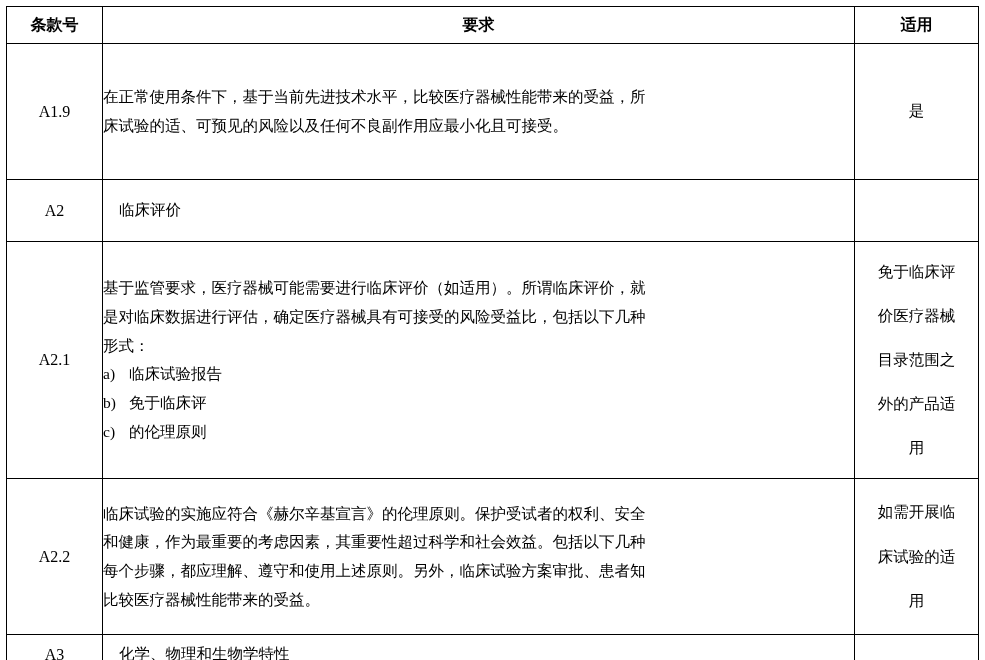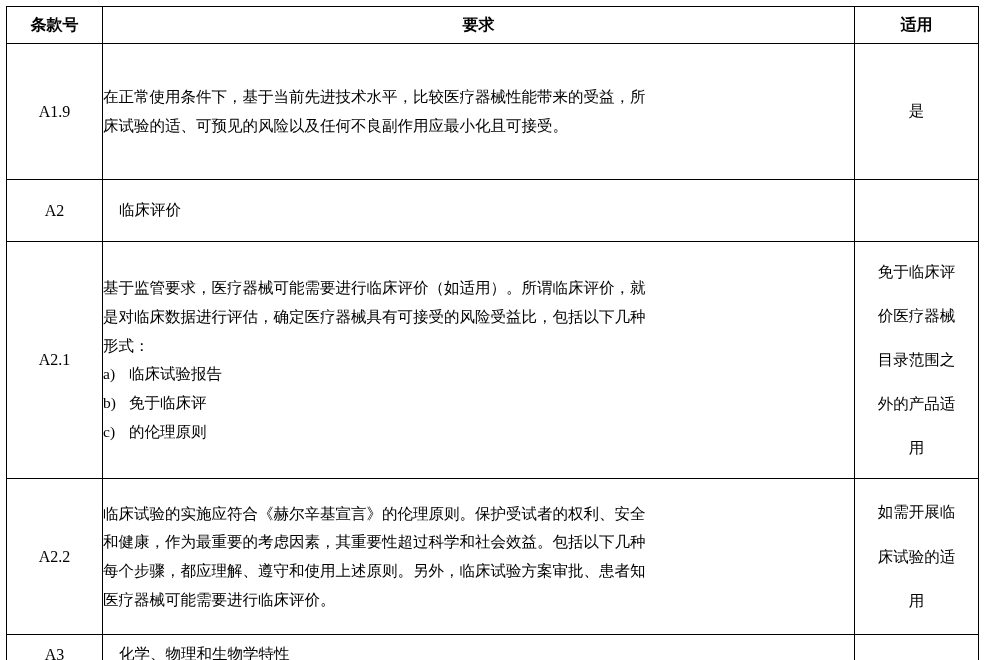--- a/index.html
+++ b/index.html
@@ -143,21 +143,21 @@
           <p>用</p>
         </td>
       </tr>
 
       <tr class="row-a22">
         <td class="clause">A2.2</td>
         <td class="req">
           <p>临床试验的实施应符合《赫尔辛基宣言》的伦理原则。保护受试者的权利、安全</p>
           <p>和健康，作为最重要的考虑因素，其重要性超过科学和社会效益。包括以下几种</p>
           <p>每个步骤，都应理解、遵守和使用上述原则。另外，临床试验方案审批、患者知</p>
-          <p>医疗器械可能需要进行临床评价。</p>
+          <p>比较医疗器械性能带来的受益。</p>
         </td>
         <td class="apply">
           <p>如需开展临</p>
           <p>床试验的适</p>
           <p>用</p>
         </td>
       </tr>
 
       <tr class="row-a3">
         <td class="clause">A3</td>

